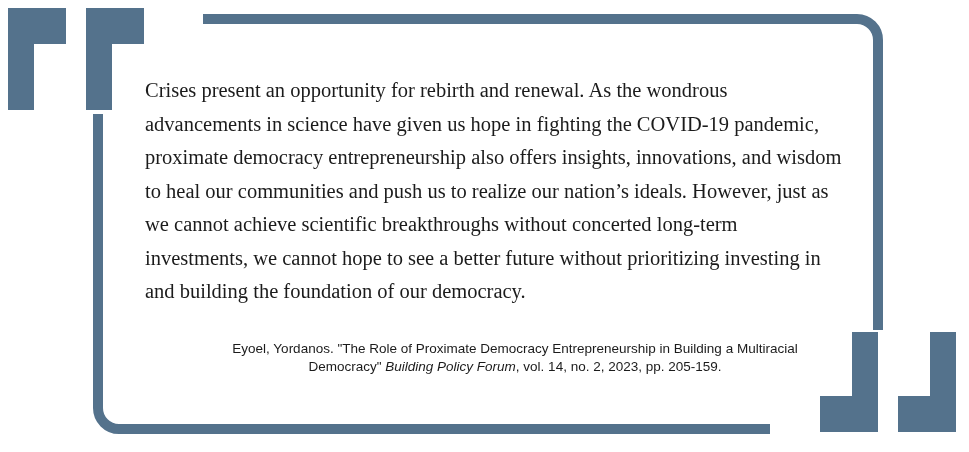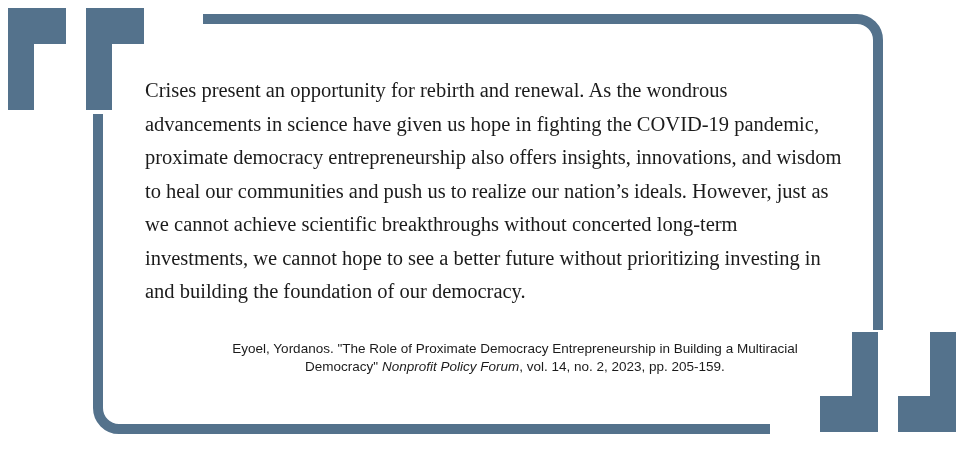--- a/index.html
+++ b/index.html
@@ -138,16 +138,16 @@
       <div class="stem"></div>
         <div class="tail"></div>
         <div class="notch"></div>
     </div>
   </div>
 
   <div class="quote-text">Crises present an opportunity for rebirth and renewal. As the wondrous advancements in science have given us hope in fighting the COVID-19 pandemic, proximate democracy entrepreneurship also offers insights, innovations, and wisdom to heal our communities and push us to realize our nation’s ideals. However, just as we cannot achieve scientific breakthroughs without concerted long-term investments, we cannot hope to see a better future without prioritizing investing in and building the foundation of our democracy.</div>
 
   <div class="citation">
     <span>Eyoel, Yordanos. "The Role of Proximate Democracy Entrepreneurship in Building a</span>
-    <span>Multiracial Democracy" </span><span class="ital">Nonprofit Policy Forum</span><span>, vol. 14, no. 2, 2023, pp. 205-159.</span>
+    <span>Multiracial Democracy" </span><span class="ital">Building Policy Forum</span><span>, vol. 14, no. 2, 2023, pp. 205-159.</span>
   </div>
 
 </div>
 
 </body></html>

